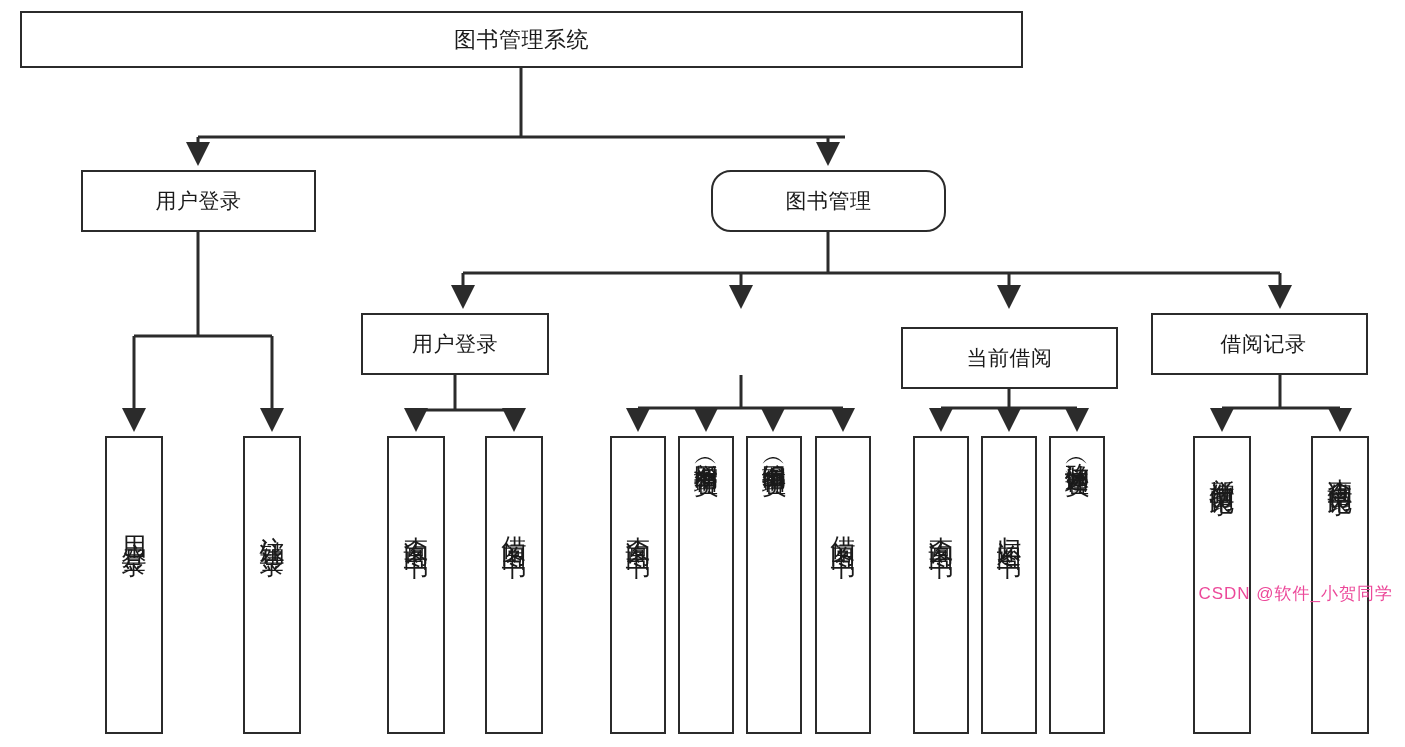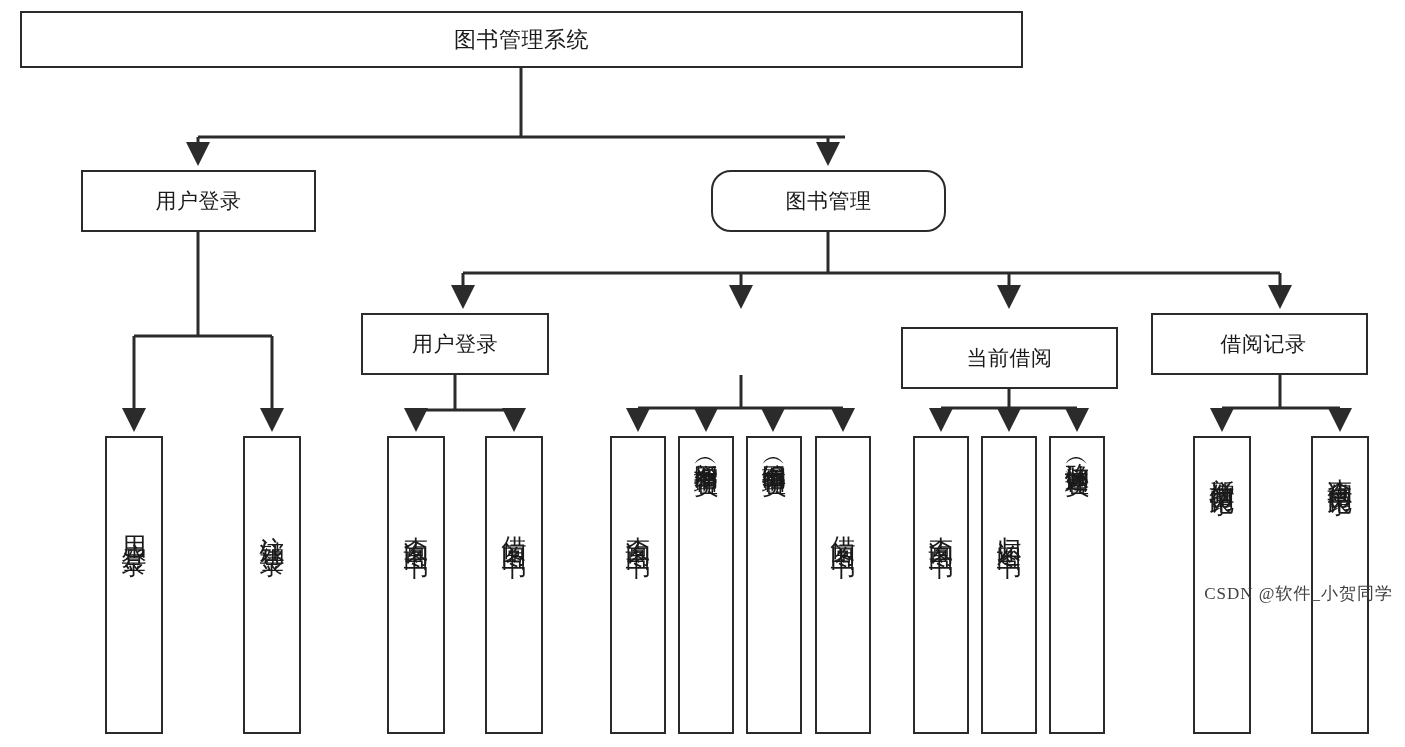--- a/index.html
+++ b/index.html
@@ -54,25 +54,25 @@
   .node.leaf.tall-text .label{letter-spacing:1.5px;font-size:24px;}
   .node.leaf.mid3-text{padding-top:78px;}
   .node.leaf.mid3-text .label{letter-spacing:6px;}
   .node.leaf.mid4-text{padding-top:20px;}
   .node.leaf.mid4-text .label{letter-spacing:3px;}
 
   #watermark{
     position:absolute;
     right:12px;bottom:4px;
     font-size:17px;
-    color:#404040;
+    color:#ec4899;
     letter-spacing:1px;
     z-index:3;
     white-space:nowrap;
-    font-family:Liberation Serif, serif;
+    font-family:Liberation Sans, sans-serif;
   }
 </style>
 </head>
 <body>
 
 <div id="diagram-root">
 
   <svg id="connectors" viewBox="0 0 1405 747" xmlns="http://www.w3.org/2000/svg">
     <defs>
       <marker id="arrow" viewBox="0 0 12 12" refX="10" refY="6" markerWidth="8" markerHeight="8" orient="auto-start-reverse">

